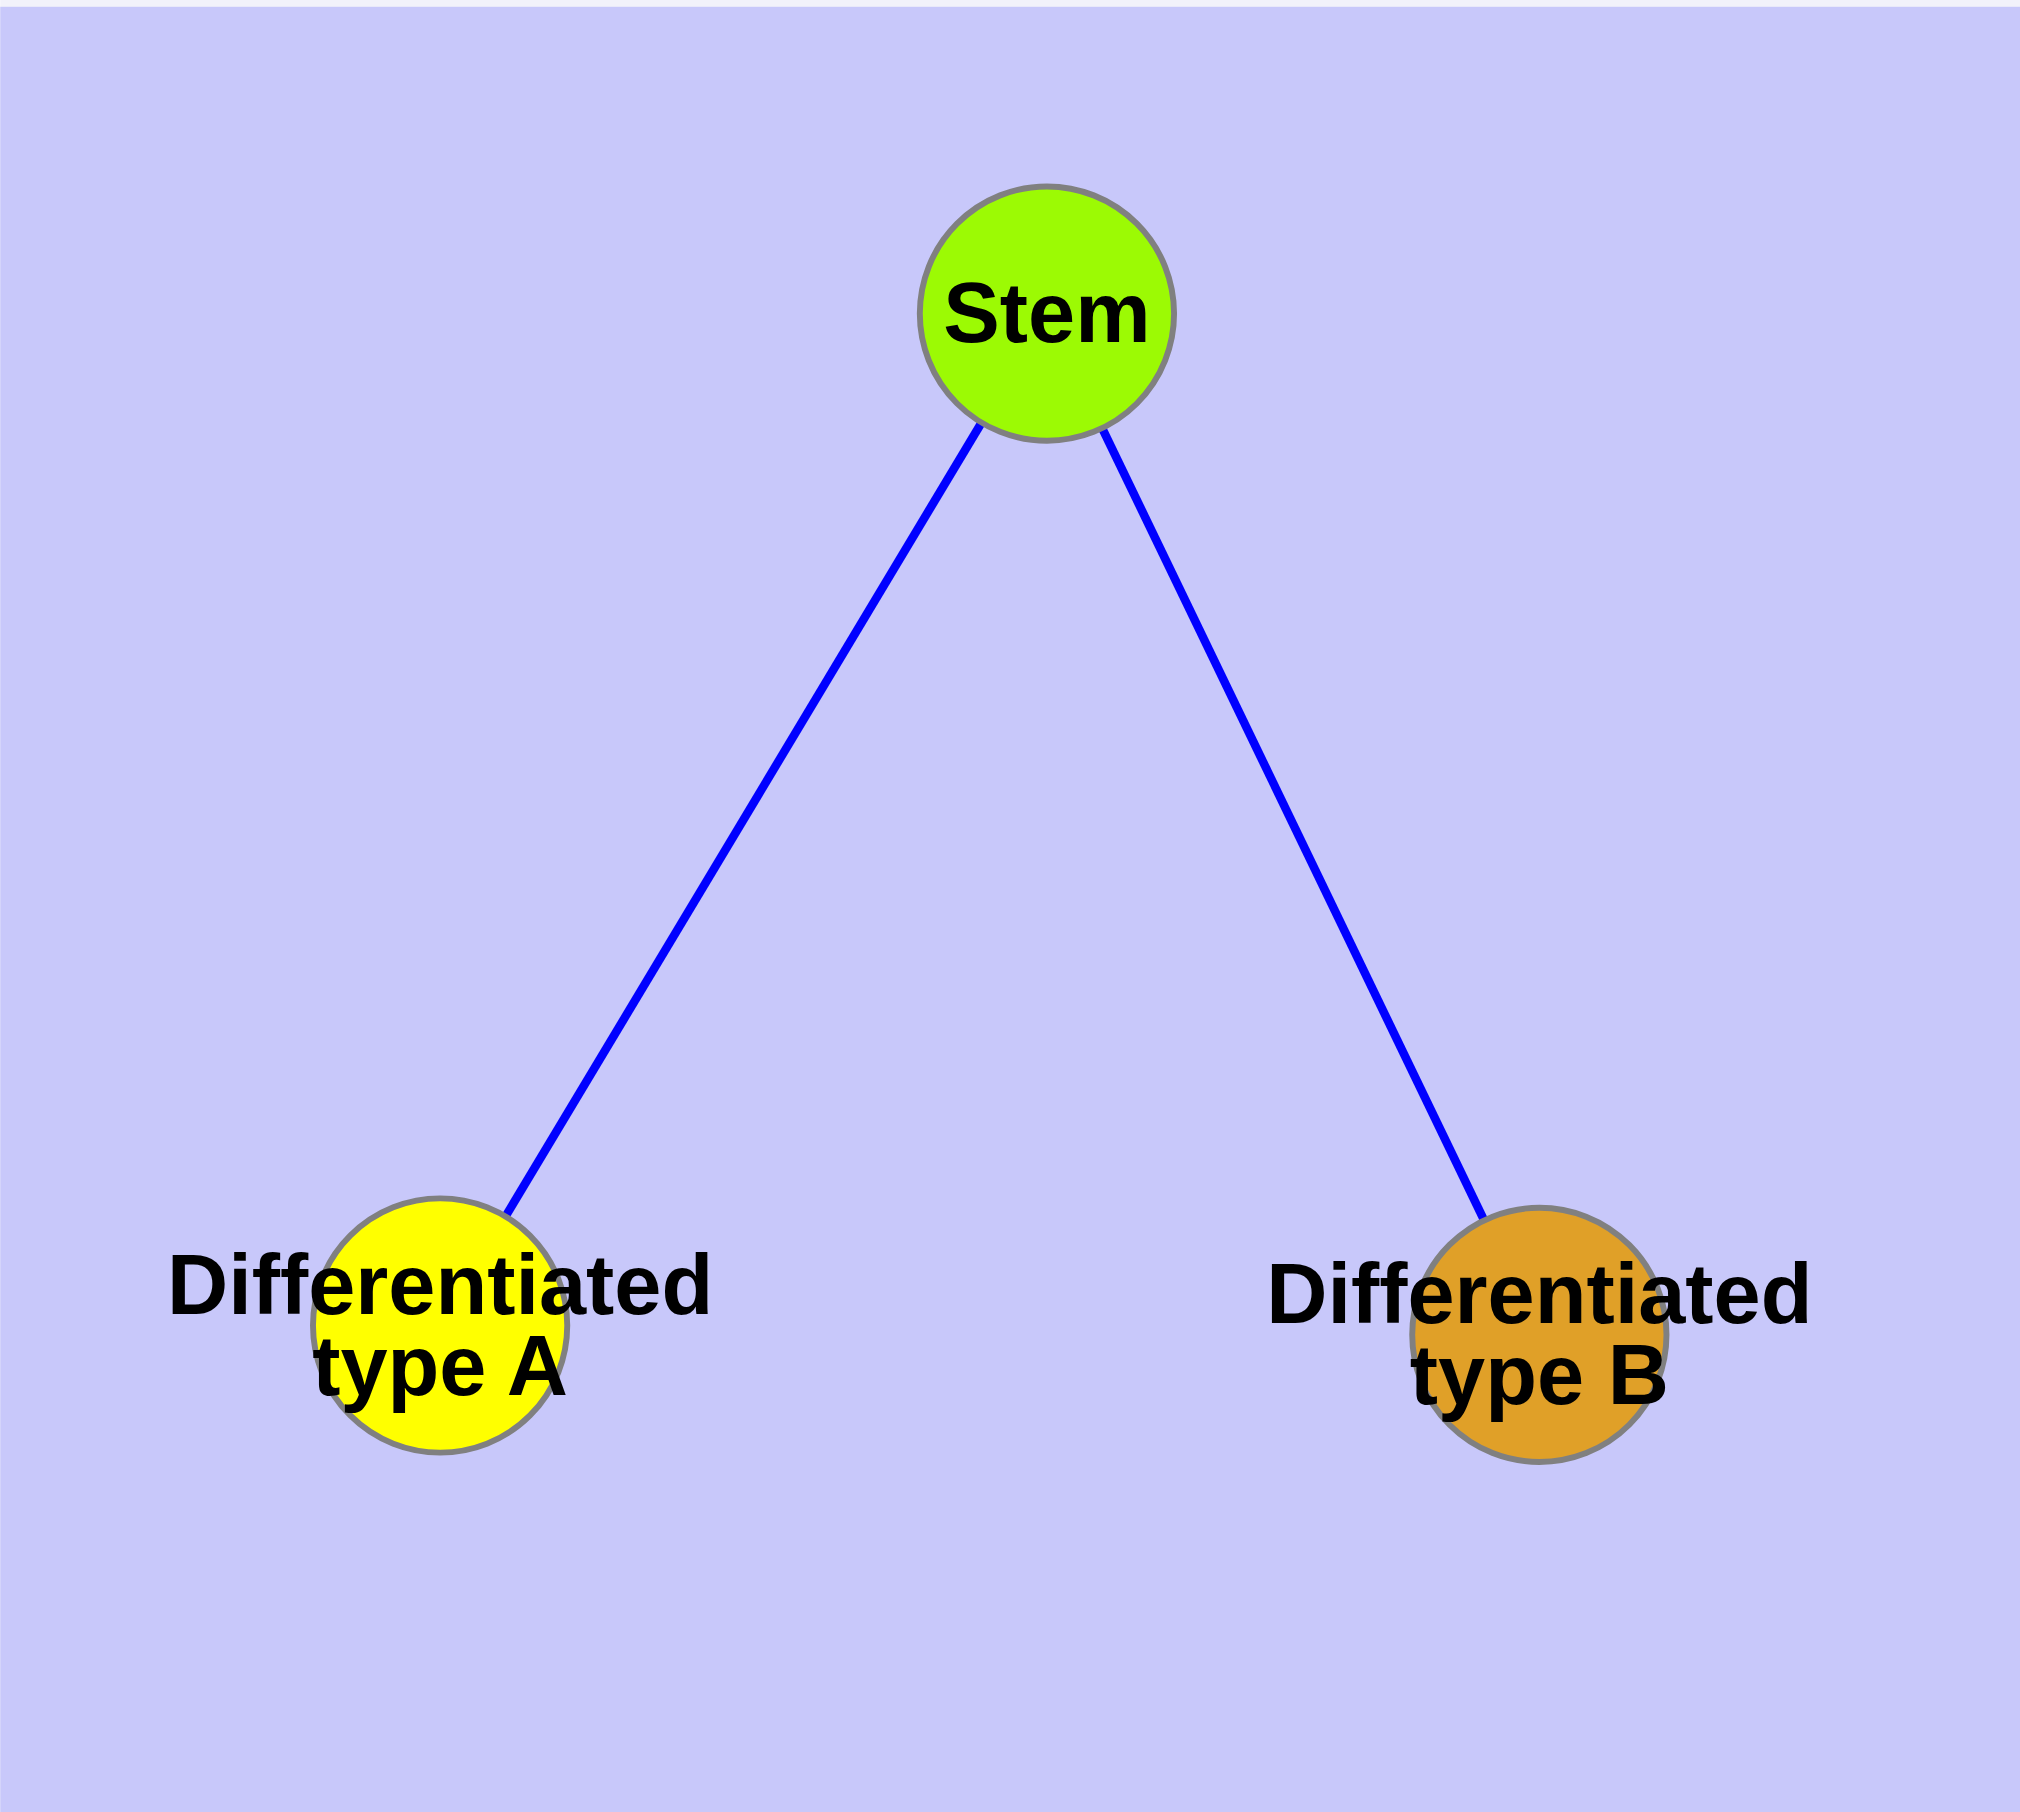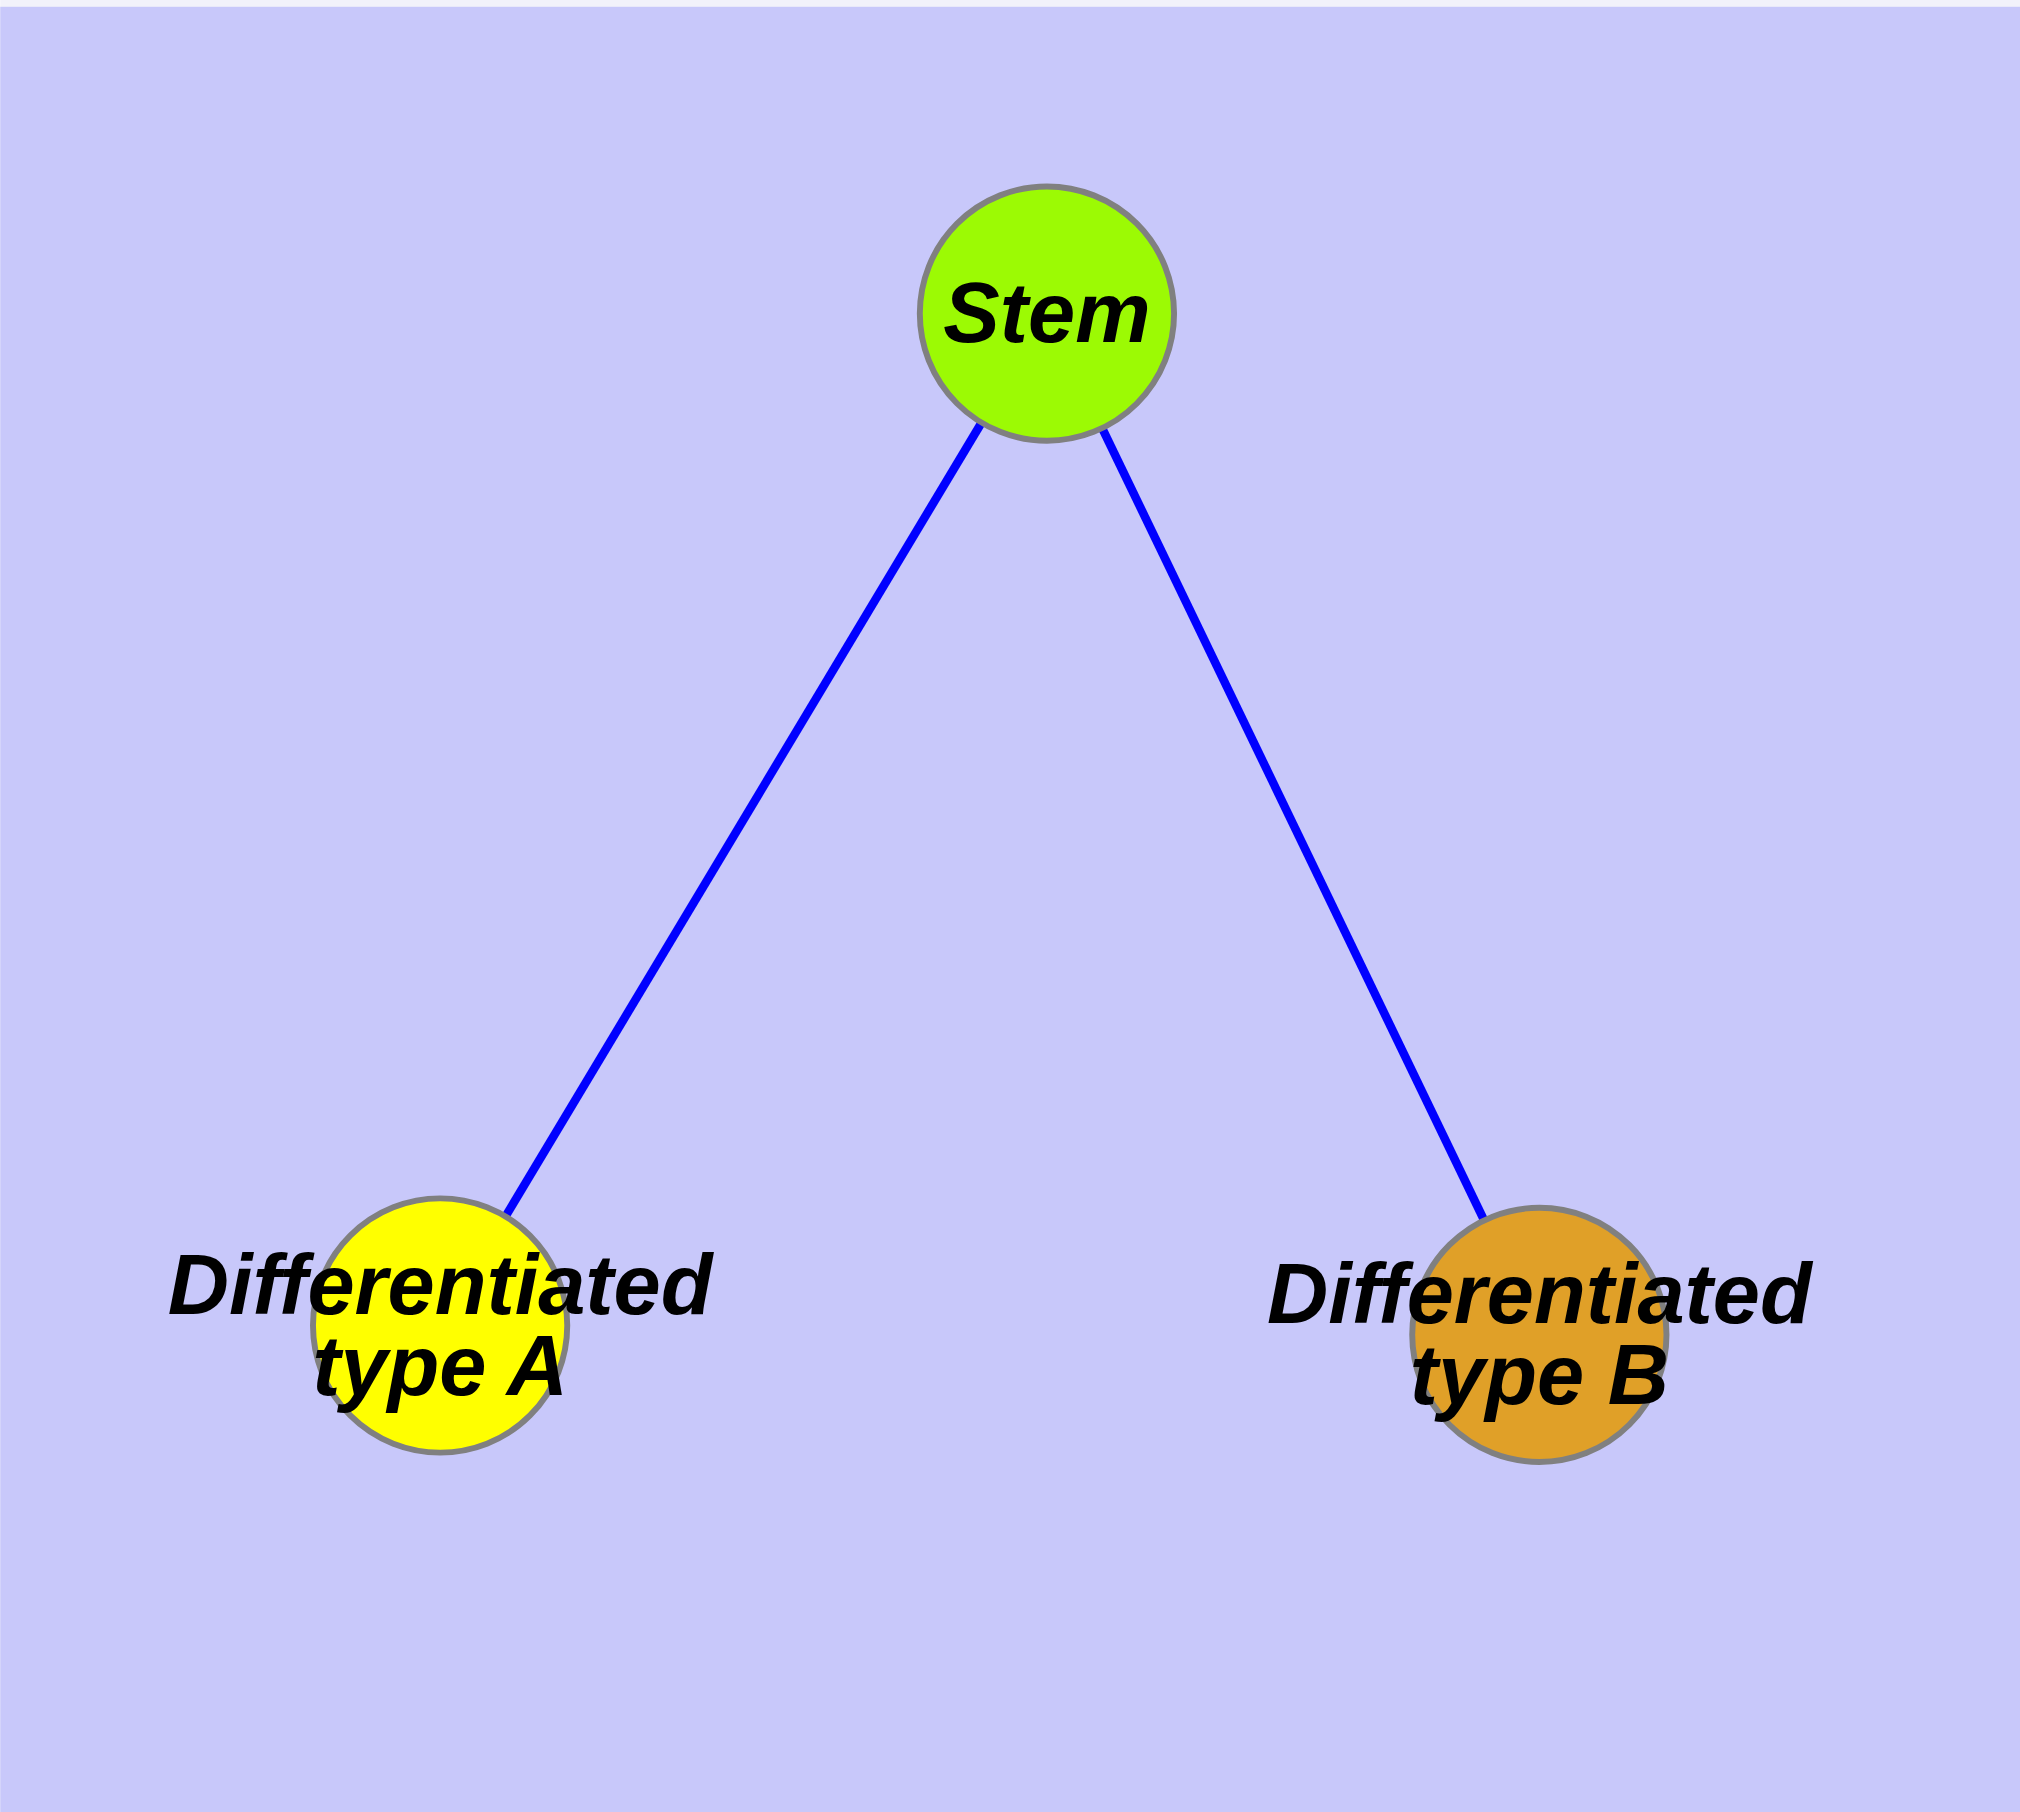--- a/index.html
+++ b/index.html
@@ -7,21 +7,20 @@
     margin: 0;
     padding: 0;
     background: #ffffff;
   }
   #canvas {
     position: relative;
     width: 2021px;
     height: 1812px;
     overflow: hidden;
     font-family: "Liberation Sans", "DejaVu Sans", sans-serif;
-    font-style: italic;
   }
   #graph-svg {
     position: absolute;
     left: 0;
     top: 0;
     width: 2021px;
     height: 1812px;
     display: block;
   }
   .node-label {

